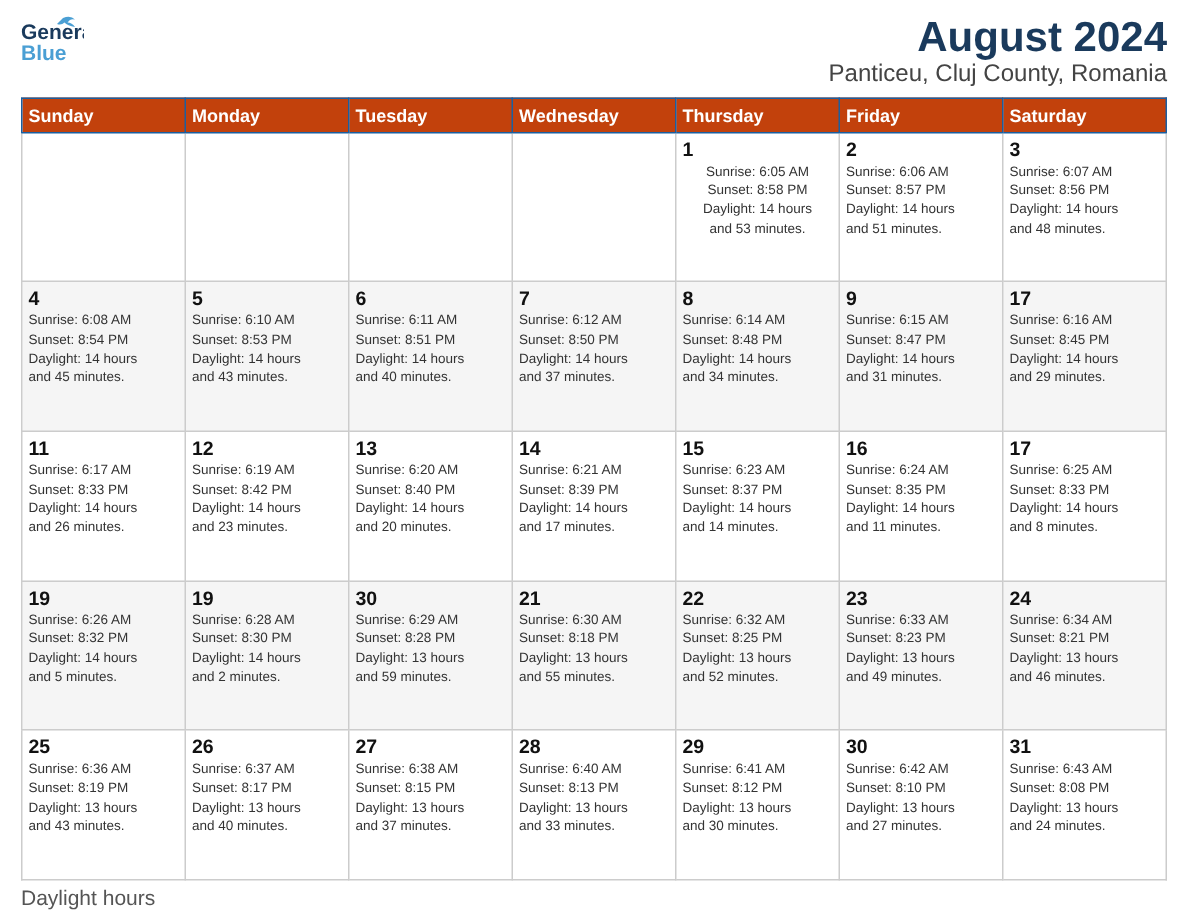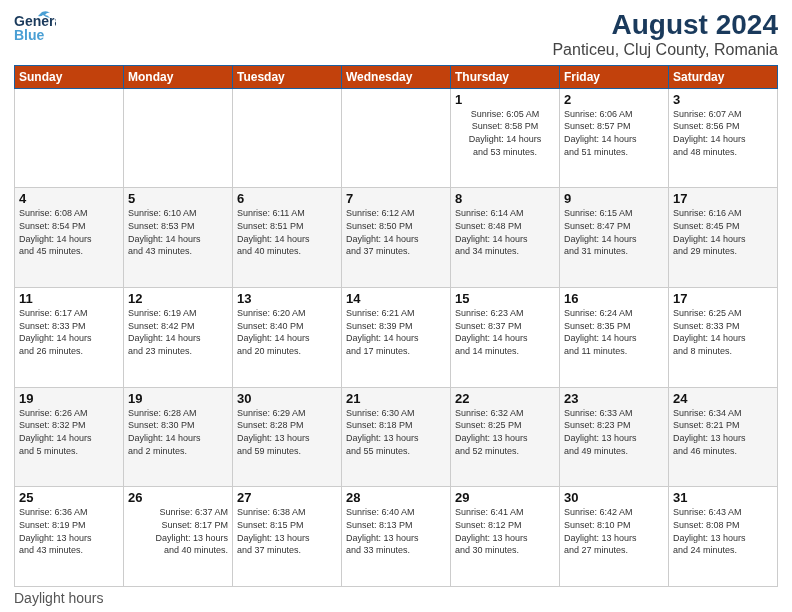--- a/index.html
+++ b/index.html
@@ -307,21 +307,21 @@
         <tr>
           <td>
             <span class="day-num">25</span>
             <div class="day-info" style="white-space: pre-line;">Sunrise: 6:36 AM
 Sunset: 8:19 PM
 Daylight: 13 hours
 and 43 minutes.</div>
           </td>
           <td>
             <span class="day-num">26</span>
-            <div class="day-info" style="white-space: pre-line; text-align: right;">Sunrise: 6:37 AM
+            <div class="day-info" style="white-space: pre-line;">Sunrise: 6:37 AM
 Sunset: 8:17 PM
 Daylight: 13 hours
 and 40 minutes.</div>
           </td>
           <td>
             <span class="day-num">27</span>
             <div class="day-info" style="white-space: pre-line;">Sunrise: 6:38 AM
 Sunset: 8:15 PM
 Daylight: 13 hours
 and 37 minutes.</div>

